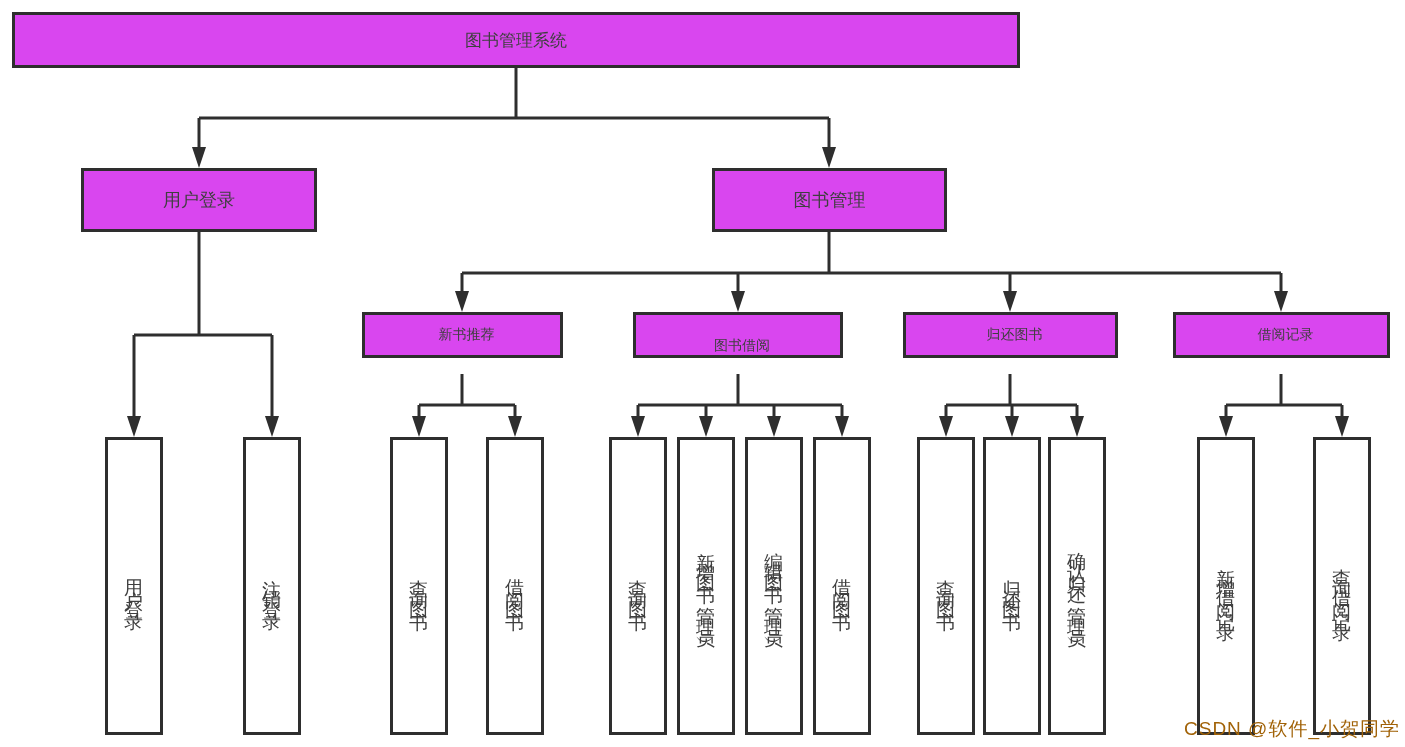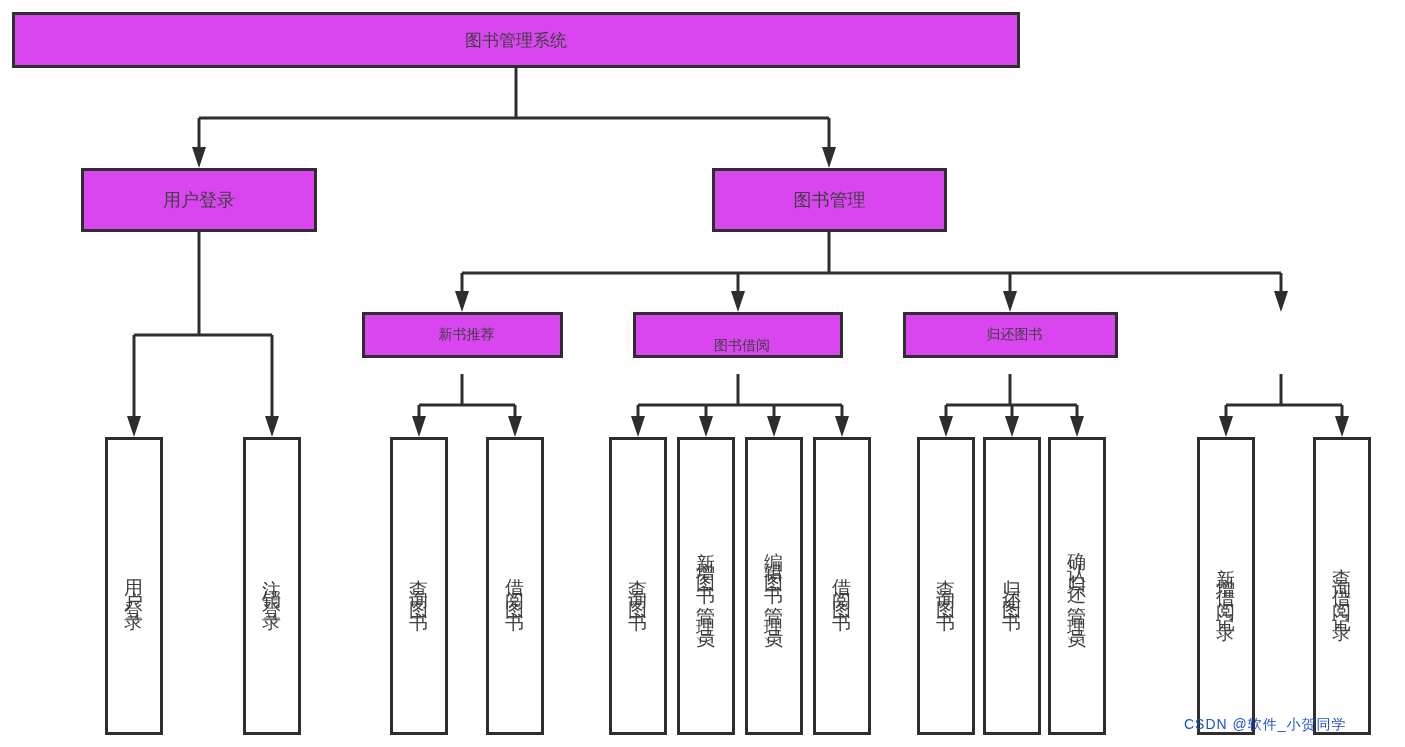--- a/index.html
+++ b/index.html
@@ -25,21 +25,21 @@
     position:absolute;top:437px;width:58px;height:298px;box-sizing:border-box;
     background:#ffffff;border:3px solid #2e2e2e;
     display:flex;align-items:center;justify-content:center;
   }
   .vtext{
     writing-mode:vertical-rl;text-orientation:mixed;
     font-size:19px;letter-spacing:11px;line-height:1;
     white-space:nowrap;color:#3f3f3f;
   }
   .watermark{
-    position:absolute;left:1184px;top:716px;font-size:14px;color:#1d4ed8;
+    position:absolute;left:1184px;top:716px;font-size:19px;color:#a16207;
     letter-spacing:1px;white-space:nowrap;
   }
 </style>
 </head>
 <body>
 
 <div class="canvas">
 
   <svg class="wires" width="1405" height="747" viewBox="0 0 1405 747">
     <g stroke="#2e2e2e" stroke-width="3" fill="none">
@@ -120,20 +120,23 @@
 
   <div class="node node-lv2 node-new-rec">
     <span>新书推荐</span>
   </div>
   <div class="node node-lv2 node-borrow">
     <span>图书借阅</span>
   </div>
   <div class="node node-lv2 node-current">
     <span>归还图书</span>
   </div>
+  <div class="node node-lv2 node-records">
+    <span>借阅记录</span>
+  </div>
 
   <div class="leaf" style="left:105px">
     <span class="vtext">用户登录</span>
   </div>
   <div class="leaf" style="left:243px">
     <span class="vtext">注销登录</span>
   </div>
 
   <div class="leaf" style="left:390px">
     <span class="vtext">查询图书</span>

